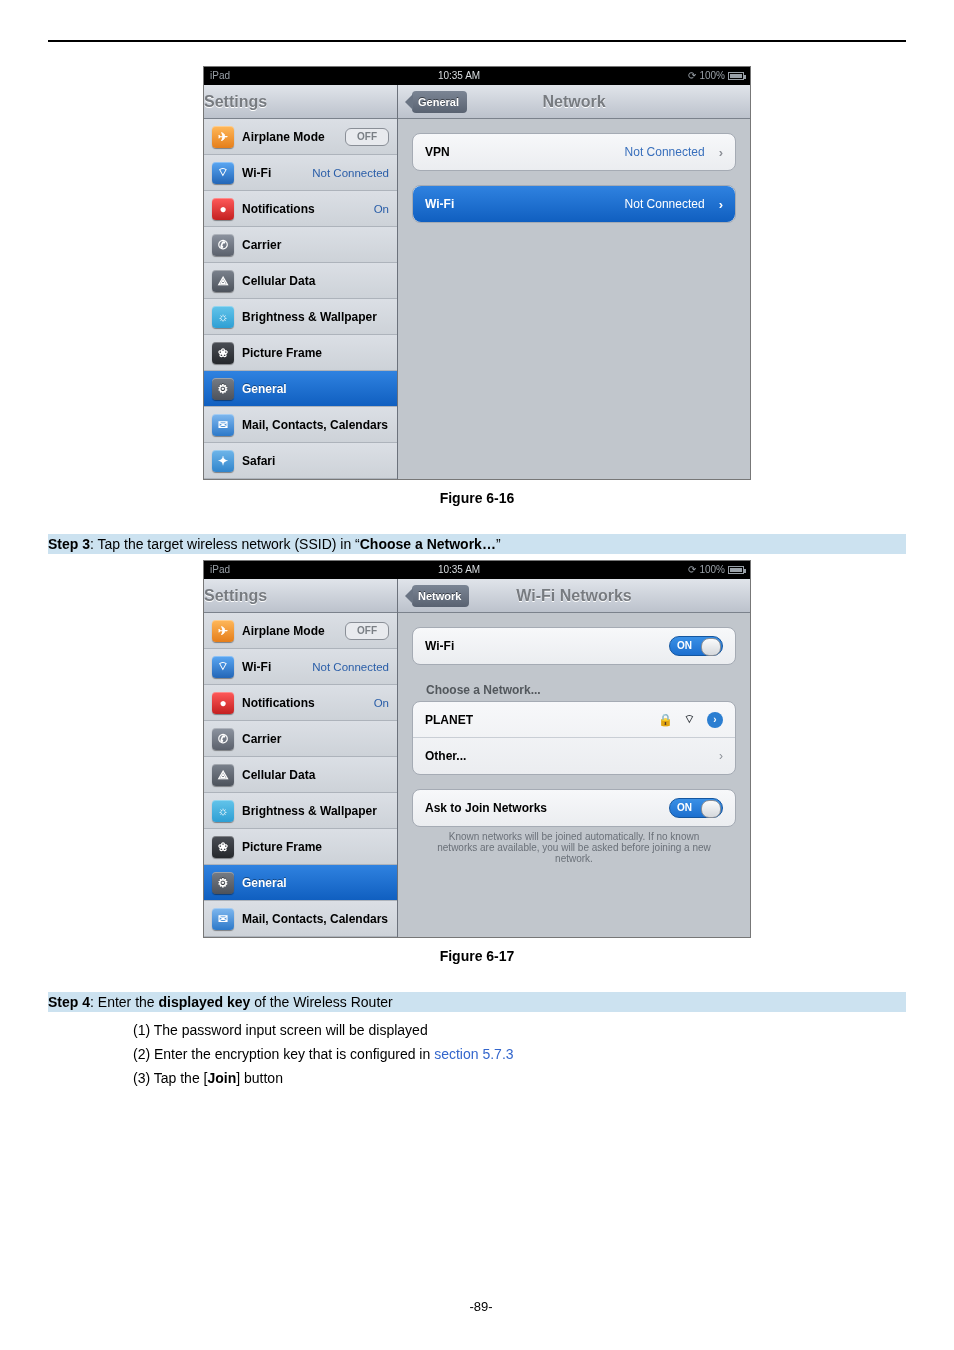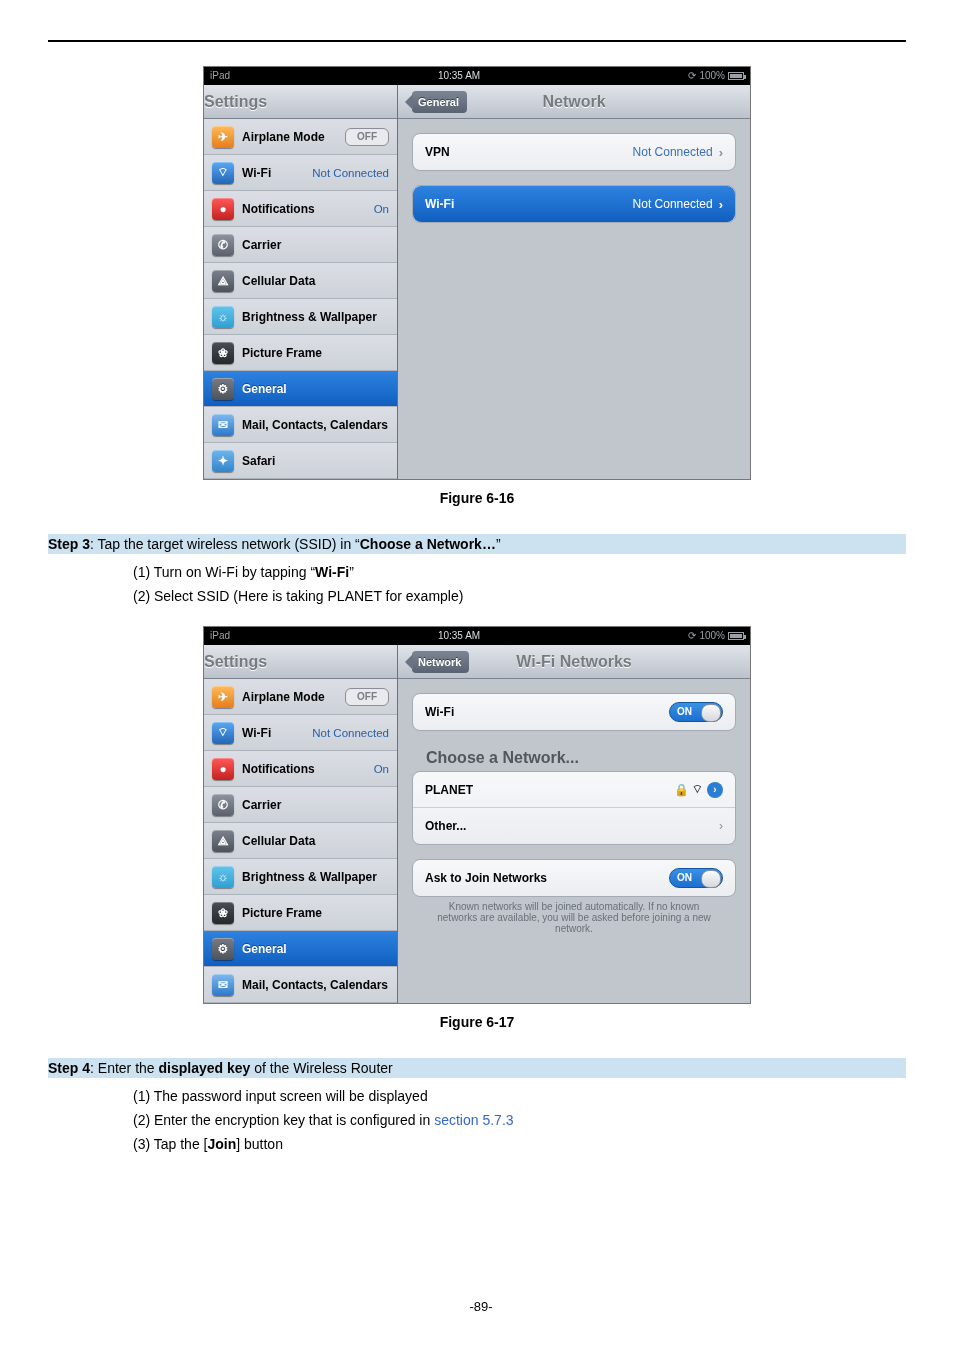--- a/index.html
+++ b/index.html
@@ -143,34 +143,35 @@
   }
   .drow {
     height: 36px;
     display: flex;
     align-items: center;
     padding: 0 12px;
     font-size: 12px;
     font-weight: bold;
     border-bottom: 1px solid #c9ced5;
     position: relative;
+    gap: 8px;
   }
   .drow:last-child { border-bottom: none; }
   .drow .rval { margin-left:auto; font-weight:normal; font-size:12px; }
   .drow .rval.blue { color:#386fbc; }
   .drow.sel {
     background: linear-gradient(#2f82e0, #105fc0);
     color:#fff; border-radius:8px;
   }
   .drow.sel .rval { color:#fff; }
   .chev { margin-left:6px; color:#8c9097; font-size: 13px; }
   .drow.sel .chev { color:#fff; }
 
   .legend {
-    font-size: 16px; color:#52575c; font-weight:bold; padding: 4px 14px;
+    font-size: 12px; color:#52575c; font-weight:bold; padding: 4px 14px;
   }
   .footnote {
     font-size: 10px; color:#6a7078; text-align:center; padding: 4px 20px 0 20px;
   }
 
   .switch-on {
     margin-left:auto;
     width: 54px; height: 20px; border-radius: 10px;
     background: linear-gradient(#3a90e6,#1c6fcf);
     border: 1px solid #1456a0;
@@ -319,26 +320,20 @@
           </div>
         </div>
       </div>
     </div>
   </div>
   <div class="fig-caption">Figure 6-16</div>
 
   <span class="step-hilite">
     <b>Step 3</b><span>: Tap the target wireless network (SSID) in “</span><b>Choose a Network…</b><span>”</span>
   </span>
-  <div class="sublist">
-    <div>
-      <span>(1)  Turn on Wi-Fi by tapping “</span><b>Wi-Fi</b><span>”</span>
-    </div>
-    <div>(2)  Select SSID (Here is taking PLANET for example)</div>
-  </div>
 
   <div class="shot">
     <div class="statusbar">
       <span>iPad</span>
       <span class="center">10:35 AM</span>
       <span class="right">
         <span>⟳</span>
         <span>100%</span>
         <span class="batt-icon batt-filled"></span>
       </span>

